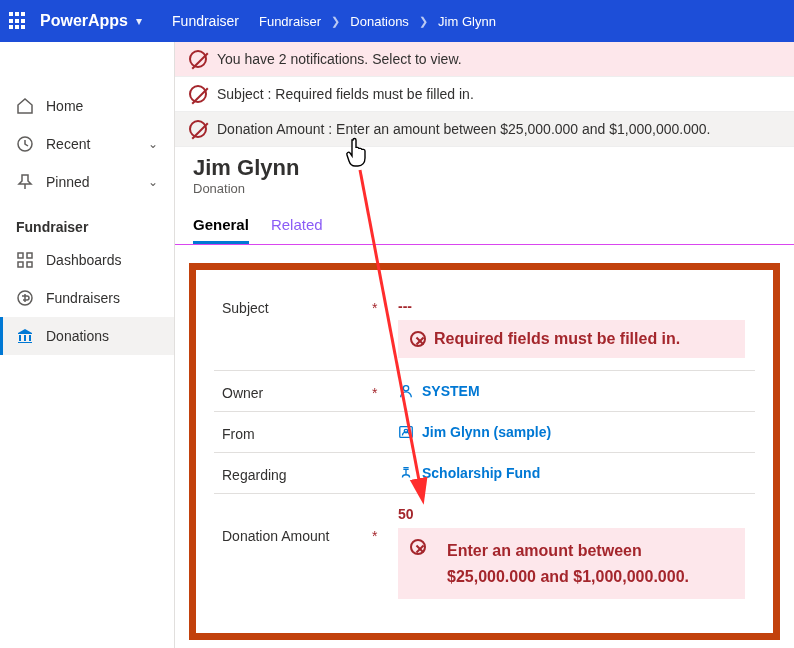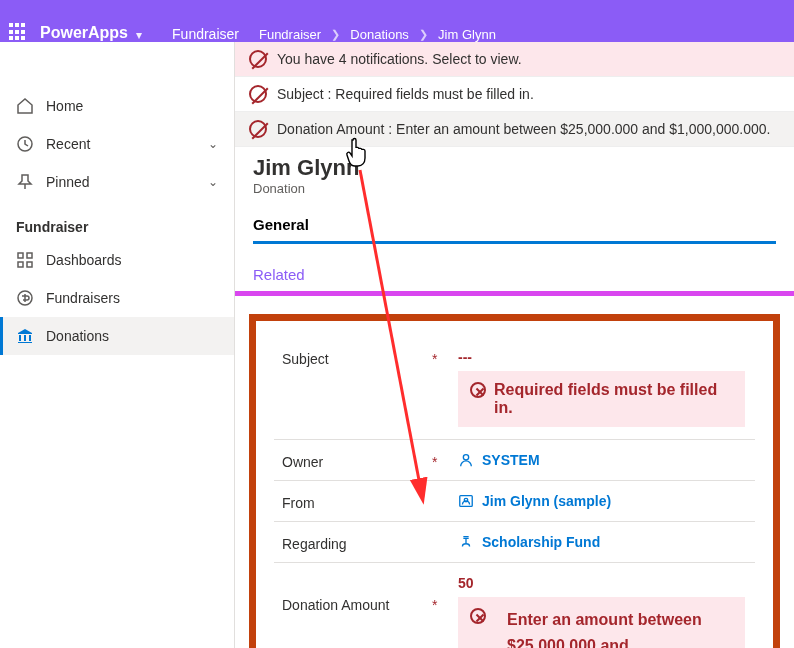--- a/index.html
+++ b/index.html
@@ -1,46 +1,46 @@
 <!DOCTYPE html>
 <html><head>
 <meta charset="utf-8">
 <style>
   * { box-sizing: border-box; margin: 0; padding: 0; }
   body { font-family: "Segoe UI", -apple-system, sans-serif; font-size: 14px; color: #323130; width: 794px; height: 648px; overflow: hidden; position: relative; }
-  .topbar { background: #8b5cf6; height: 42px; display: flex; align-items: flex-end; color: #fff; padding: 0 8px; gap: 12px; }
+  .topbar { background: #1d4ed8; height: 42px; display: flex; align-items: center; color: #fff; padding: 0 8px; gap: 12px; }
   .waffle { width: 20px; height: 20px; display: flex; flex-wrap: wrap; gap: 2px; padding: 1px; cursor: pointer;}
   .waffle span { width: 4px; height: 4px; background: #fff; }
   .app-name { font-weight: 600; font-size: 16px; }
   .chev-white { font-size: 12px; opacity: .9; margin-left: -4px; }
   .topbar-sub { margin-left: 18px; font-size: 14px; }
   .breadcrumb { display:flex; align-items:center; gap: 10px; font-size: 13px; margin-left: 8px;}
   .breadcrumb .sep { opacity:.7; font-size:11px;}
   .shell { display: flex; height: calc(100% - 42px); }
-  .nav { width: 235px; border-right: 1px solid #e1dfdd; background: #fff; }
+  .nav { width: 175px; border-right: 1px solid #e1dfdd; background: #fff; }
   .hamburger { padding: 14px 16px; cursor:pointer; }
   .hamburger svg { width:18px; height:14px;}
   .nav-item, .nav-sub { display:flex; align-items:center; gap:12px; padding: 10px 16px; cursor:pointer; color:#323130; }
   .nav-item.active { background:#f3f2f1; position:relative;}
   .nav-item.active::before { content:""; position:absolute; left:0; top:0; bottom:0; width:3px; background:#0078d4;}
   .nav-item .ico, .nav-sub .ico { width:18px; height:18px; display:flex; align-items:center; justify-content:center; color:#605e5c;}
   .nav-item .chev { margin-left:auto; color:#605e5c; font-size:12px;}
   .nav-section-title { padding: 18px 16px 6px; font-weight:600; color:#323130; }
   .nav-item svg, .nav-sub svg { stroke:#605e5c; fill:none; stroke-width:1.5;}
   .nav .donations-ico svg { fill:#0078d4; stroke:none;}
   .main { flex: 1; background:#fff; overflow-y:auto; position:relative;}
   .notif { display:flex; align-items:center; gap:10px; padding: 8px 14px; font-size:14px; border-bottom:1px solid #eee;}
   .notif.pink { background:#fde7eb; }
   .notif.gray { background:#f3f2f1;}
   .notif .circ { width:18px; height:18px; border:2px solid #a4262c; border-radius:50%; position:relative; flex:0 0 18px;}
   .notif .circ::after { content:""; position:absolute; width:2px; height:22px; background:#a4262c; left:8px; top:-2px; transform:rotate(45deg);}
   .rec-header { padding: 8px 18px 6px;}
   .rec-title { font-size: 22px; font-weight:600;}
   .rec-type { font-size:13px; color:#605e5c; }
-  .tabs { display:flex; gap:22px; padding: 14px 18px 0; border-bottom:5px solid #d946ef;flex-direction:column;}
+  .tabs { display:flex; gap:22px; padding: 14px 18px 0; border-bottom:1px solid #d946ef;}
   .tab { padding-bottom:8px; font-size:15px; color:#8b5cf6; cursor:pointer;}
   .tab.active { font-weight:600; border-bottom:3px solid #0078d4; color:#000;}
   .form-card { margin: 18px 14px; border:7px solid #c2410c; padding: 16px 12px 22px;}
   .row { display:flex; align-items:flex-start; border-bottom:1px solid #e1dfdd; padding: 6px 4px 6px 8px; margin: 0 6px;}
   .row:last-child{border-bottom:none;}
   .label-col { width: 150px; padding-top:8px; color:#323130;}
   .req { width:20px; color:#a4262c; padding-top:8px;}
   .val-col { flex:1; padding: 6px 6px;}
   .val-dash { color:#a4262c; font-weight:600;}
   .err-box { background:#fde7eb; color:#a4262c; padding: 10px 12px; display:flex; align-items:flex-start; gap:8px; margin-top:6px; font-weight:600; font-size:16px;}
@@ -145,21 +145,21 @@
             <path d="M2 6 L9 2 L16 6 V7 H2 Z M3 8 H5 V14 H3 Z M8 8 H10 V14 H8 Z M13 8 H15 V14 H13 Z M2 15 H16 V16 H2 Z"></path>
           </svg>
         </span>
       <span>Donations</span>
     </div>
   </div>
 
   <div class="main">
     <div class="notif pink">
       <span class="circ"></span>
-      <span>You have 4 notifications. Select to view.</span>
+      <span>You have 2 notifications. Select to view.</span>
     </div>
     <div class="notif">
       <span class="circ"></span>
       <span>Subject : Required fields must be filled in.</span>
     </div>
     <div class="notif gray">
       <span class="circ"></span>
       <span>Donation Amount : Enter an amount between $25,000.000 and $1,000,000.000.</span>
     </div>
 

